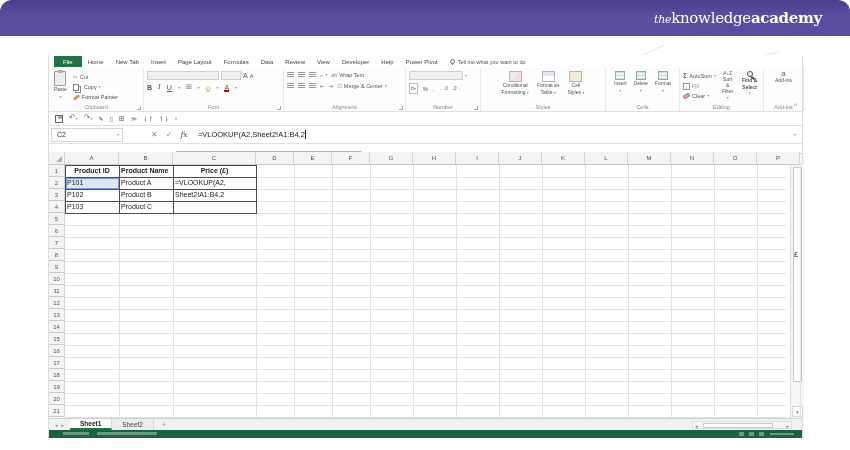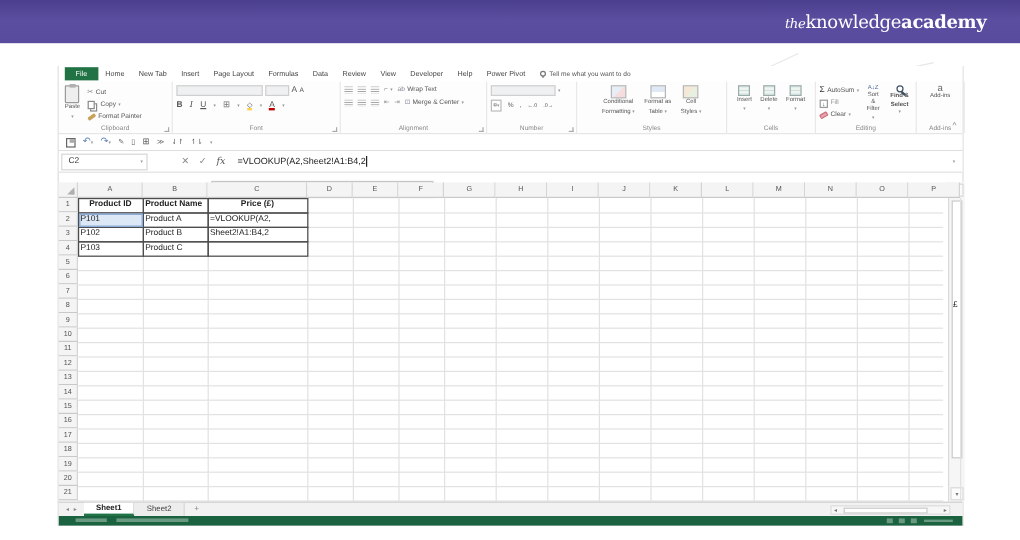--- a/index.html
+++ b/index.html
@@ -1,18 +1,18 @@
 <!DOCTYPE html>
 <html><head>
 <meta charset="utf-8">
 <style>
   * { margin:0; padding:0; box-sizing:border-box; }
   html,body { background:#fff; }
   body { font-family:"Liberation Sans","DejaVu Sans",sans-serif; }
-  #stage { position:relative; width:850px; height:450px; background:#fff; overflow:hidden; }
+  #stage { position:relative; width:850px; height:450px; background:#fff; overflow:hidden;border-radius:12px; }
 
   
   #banner { position:absolute; left:0; top:0; width:850px; height:36px;
     background:linear-gradient(180deg,#4a3e8e 0%,#5b4ea0 45%,#584b9d 100%); }
   #logo { position:absolute; right:28px; top:8px; color:#fff; font-family:"DejaVu Serif",serif; letter-spacing:-0.3px; }
   #logo .the { font-style:italic; font-size:11px; }
   #logo .kn  { font-size:15px; }
   #logo .ac  { font-size:15px; font-weight:bold; }
 
   

